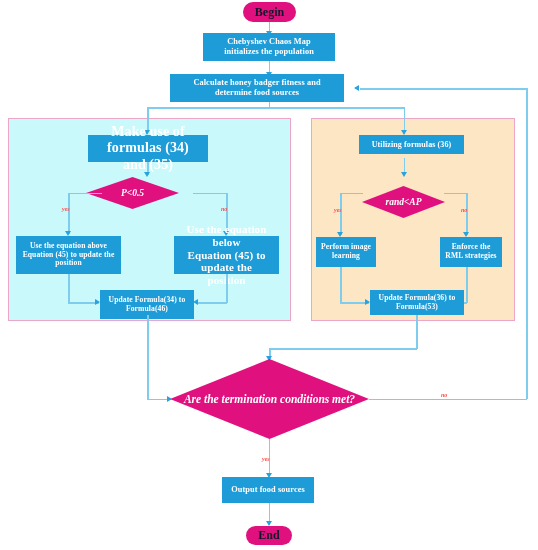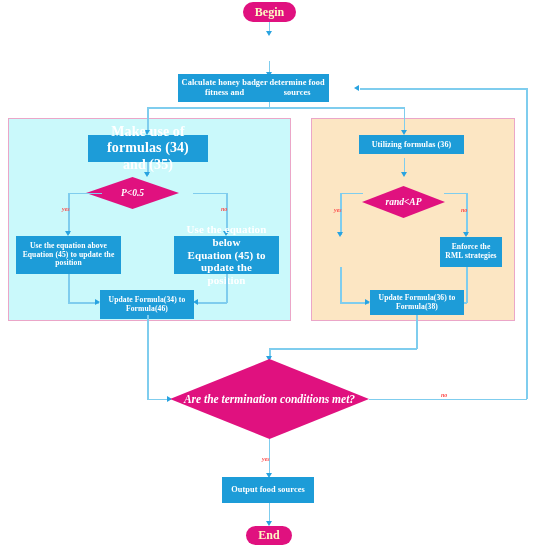--- a/index.html
+++ b/index.html
@@ -14,21 +14,21 @@
 
   
   .pbox{position:absolute;box-sizing:border-box;background:#1d9cd8;
         color:#ffffff;display:flex;align-items:center;justify-content:center;
         text-align:center;font-weight:bold;line-height:1.18;
         font-family:"Liberation Serif",serif;letter-spacing:.1px;
         padding:2px 3px;}
 
   
   .term{position:absolute;box-sizing:border-box;background:#e0117f;
-        color:#fef9c3;border-radius:999px;display:flex;align-items:center;
+        color:#0f172a;border-radius:999px;display:flex;align-items:center;
         justify-content:center;font-weight:bold;font-size:12px;
         font-family:"Liberation Serif",serif;}
 
   
   .diamond{position:absolute;display:flex;align-items:center;
            justify-content:center;color:#ffffff;font-style:italic;
            font-weight:bold;text-align:center;
            background:#e0117f;
            clip-path:polygon(50% 0%,100% 50%,50% 100%,0% 50%);
            font-family:"Liberation Serif",serif;}
@@ -58,25 +58,29 @@
   <div class="panel" id="panel-left"></div>
   <div class="panel" id="panel-right"></div>
 
   <div class="term" style="left:243px;top:2px;width:53px;height:20px;">
     <span>Begin</span>
   </div>
 
   <div class="ln lnv" style="left:268.5px;top:22px;height:11px;"></div>
   <div class="arw arw-d" style="left:265.5px;top:31px;"></div>
 
+  <div class="pbox" style="left:203px;top:33px;width:132px;height:28px;font-size:8.3px;flex-direction:column;">
+    <span>Chebyshev Chaos Map</span>
+    <span>initializes the population</span>
+  </div>
 
   <div class="ln lnv" style="left:268.5px;top:61px;height:13px;"></div>
   <div class="arw arw-d" style="left:265.5px;top:72px;"></div>
 
-  <div class="pbox" style="left:178px;top:74px;width:151px;height:28px;font-size:8.3px;flex-direction:row;">
+  <div class="pbox" style="left:170px;top:74px;width:174px;height:28px;font-size:8.3px;flex-direction:column;">
     <span>Calculate honey badger fitness and</span>
     <span>determine food sources</span>
   </div>
 
   <div class="ln lnv" style="left:268.5px;top:102px;height:6px;"></div>
   <div class="ln lnh" style="left:147px;top:107px;width:258px;"></div>
 
   <div class="ln lnv" style="left:147px;top:107px;height:25px;"></div>
   <div class="arw arw-d" style="left:144px;top:130px;"></div>
 
@@ -144,37 +148,41 @@
   <div class="ln lnh" style="left:340px;top:192.5px;width:23px;"></div>
   <div class="ln lnh" style="left:444px;top:192.5px;width:23px;"></div>
   <div class="ln lnv" style="left:340px;top:192.5px;height:42px;"></div>
   <div class="ln lnv" style="left:466px;top:192.5px;height:42px;"></div>
   <div class="arw arw-d" style="left:337px;top:232px;"></div>
   <div class="arw arw-d" style="left:463px;top:232px;"></div>
 
   <div class="elabel" style="left:334px;top:207px;">yes</div>
   <div class="elabel" style="left:461px;top:207px;">no</div>
 
+  <div class="pbox" style="left:316px;top:237px;width:60px;height:30px;font-size:7.6px;flex-direction:column;">
+    <span>Perform image</span>
+    <span>learning</span>
+  </div>
 
   <div class="pbox" style="left:440px;top:237px;width:62px;height:30px;font-size:7.6px;flex-direction:column;">
     <span>Enforce the</span>
     <span>RML strategies</span>
   </div>
 
   <div class="ln lnv" style="left:340px;top:267px;height:36px;"></div>
   <div class="ln lnh" style="left:340px;top:302px;width:29px;"></div>
   <div class="arw arw-r" style="left:365px;top:299px;"></div>
 
   <div class="ln lnv" style="left:466px;top:267px;height:36px;"></div>
   <div class="ln lnh" style="left:438px;top:302px;width:29px;"></div>
   <div class="arw arw-l" style="left:435px;top:299px;"></div>
 
   <div class="pbox" style="left:370px;top:290px;width:94px;height:25px;font-size:7.6px;flex-direction:column;">
     <span>Update Formula(36) to</span>
-    <span>Formula(38)</span>
+    <span>Formula(53)</span>
   </div>
 
   <div class="ln lnv" style="left:147px;top:315px;height:85px;"></div>
   <div class="ln lnh" style="left:147px;top:398.5px;width:24px;"></div>
   <div class="arw arw-r" style="left:167px;top:395.5px;"></div>
 
   <div class="ln lnv" style="left:416px;top:315px;height:34px;"></div>
   <div class="ln lnh" style="left:269px;top:348px;width:148px;"></div>
   <div class="ln lnv" style="left:269px;top:348px;height:11px;"></div>
   <div class="arw arw-d" style="left:266px;top:356px;"></div>

